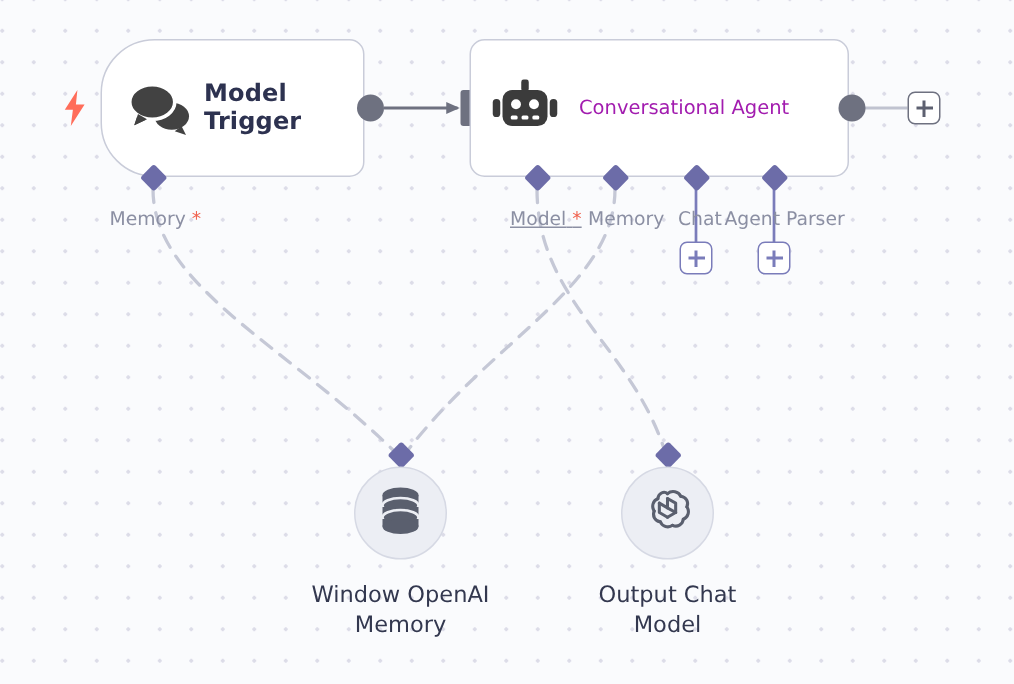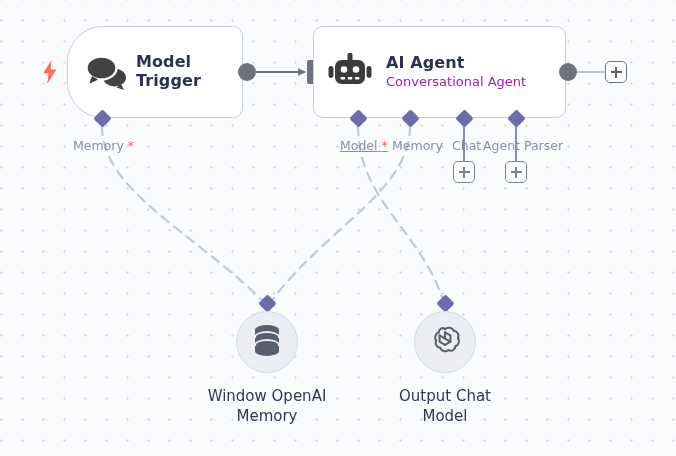--- a/index.html
+++ b/index.html
@@ -231,21 +231,20 @@
         <rect x="0.5" y="14" width="5" height="12" rx="2.4" fill="#3b3b3b"></rect>
         <rect x="38.5" y="14" width="5" height="12" rx="2.4" fill="#3b3b3b"></rect>
         <circle cx="16" cy="17.5" r="3.3" fill="#ffffff"></circle>
         <circle cx="28" cy="17.5" r="3.3" fill="#ffffff"></circle>
         <rect x="12.5" y="25" width="4.6" height="2.6" rx="1" fill="#ffffff"></rect>
         <rect x="19.7" y="25" width="4.6" height="2.6" rx="1" fill="#ffffff"></rect>
         <rect x="26.9" y="25" width="4.6" height="2.6" rx="1" fill="#ffffff"></rect>
       </svg>
     </div>
     <div class="node-text">
-      <div class="node-title">AI Agent</div>
       <div class="node-subtitle">Conversational Agent</div>
     </div>
   </div>
 
   <div class="port-circle" style="left:559px; top:63px;"></div>
 
   <div class="diamond" style="left:352px; top:112px;"></div>
   <div class="diamond" style="left:404px; top:112px;"></div>
   <div class="diamond" style="left:458px; top:112px;"></div>
   <div class="diamond" style="left:510px; top:112px;"></div>

